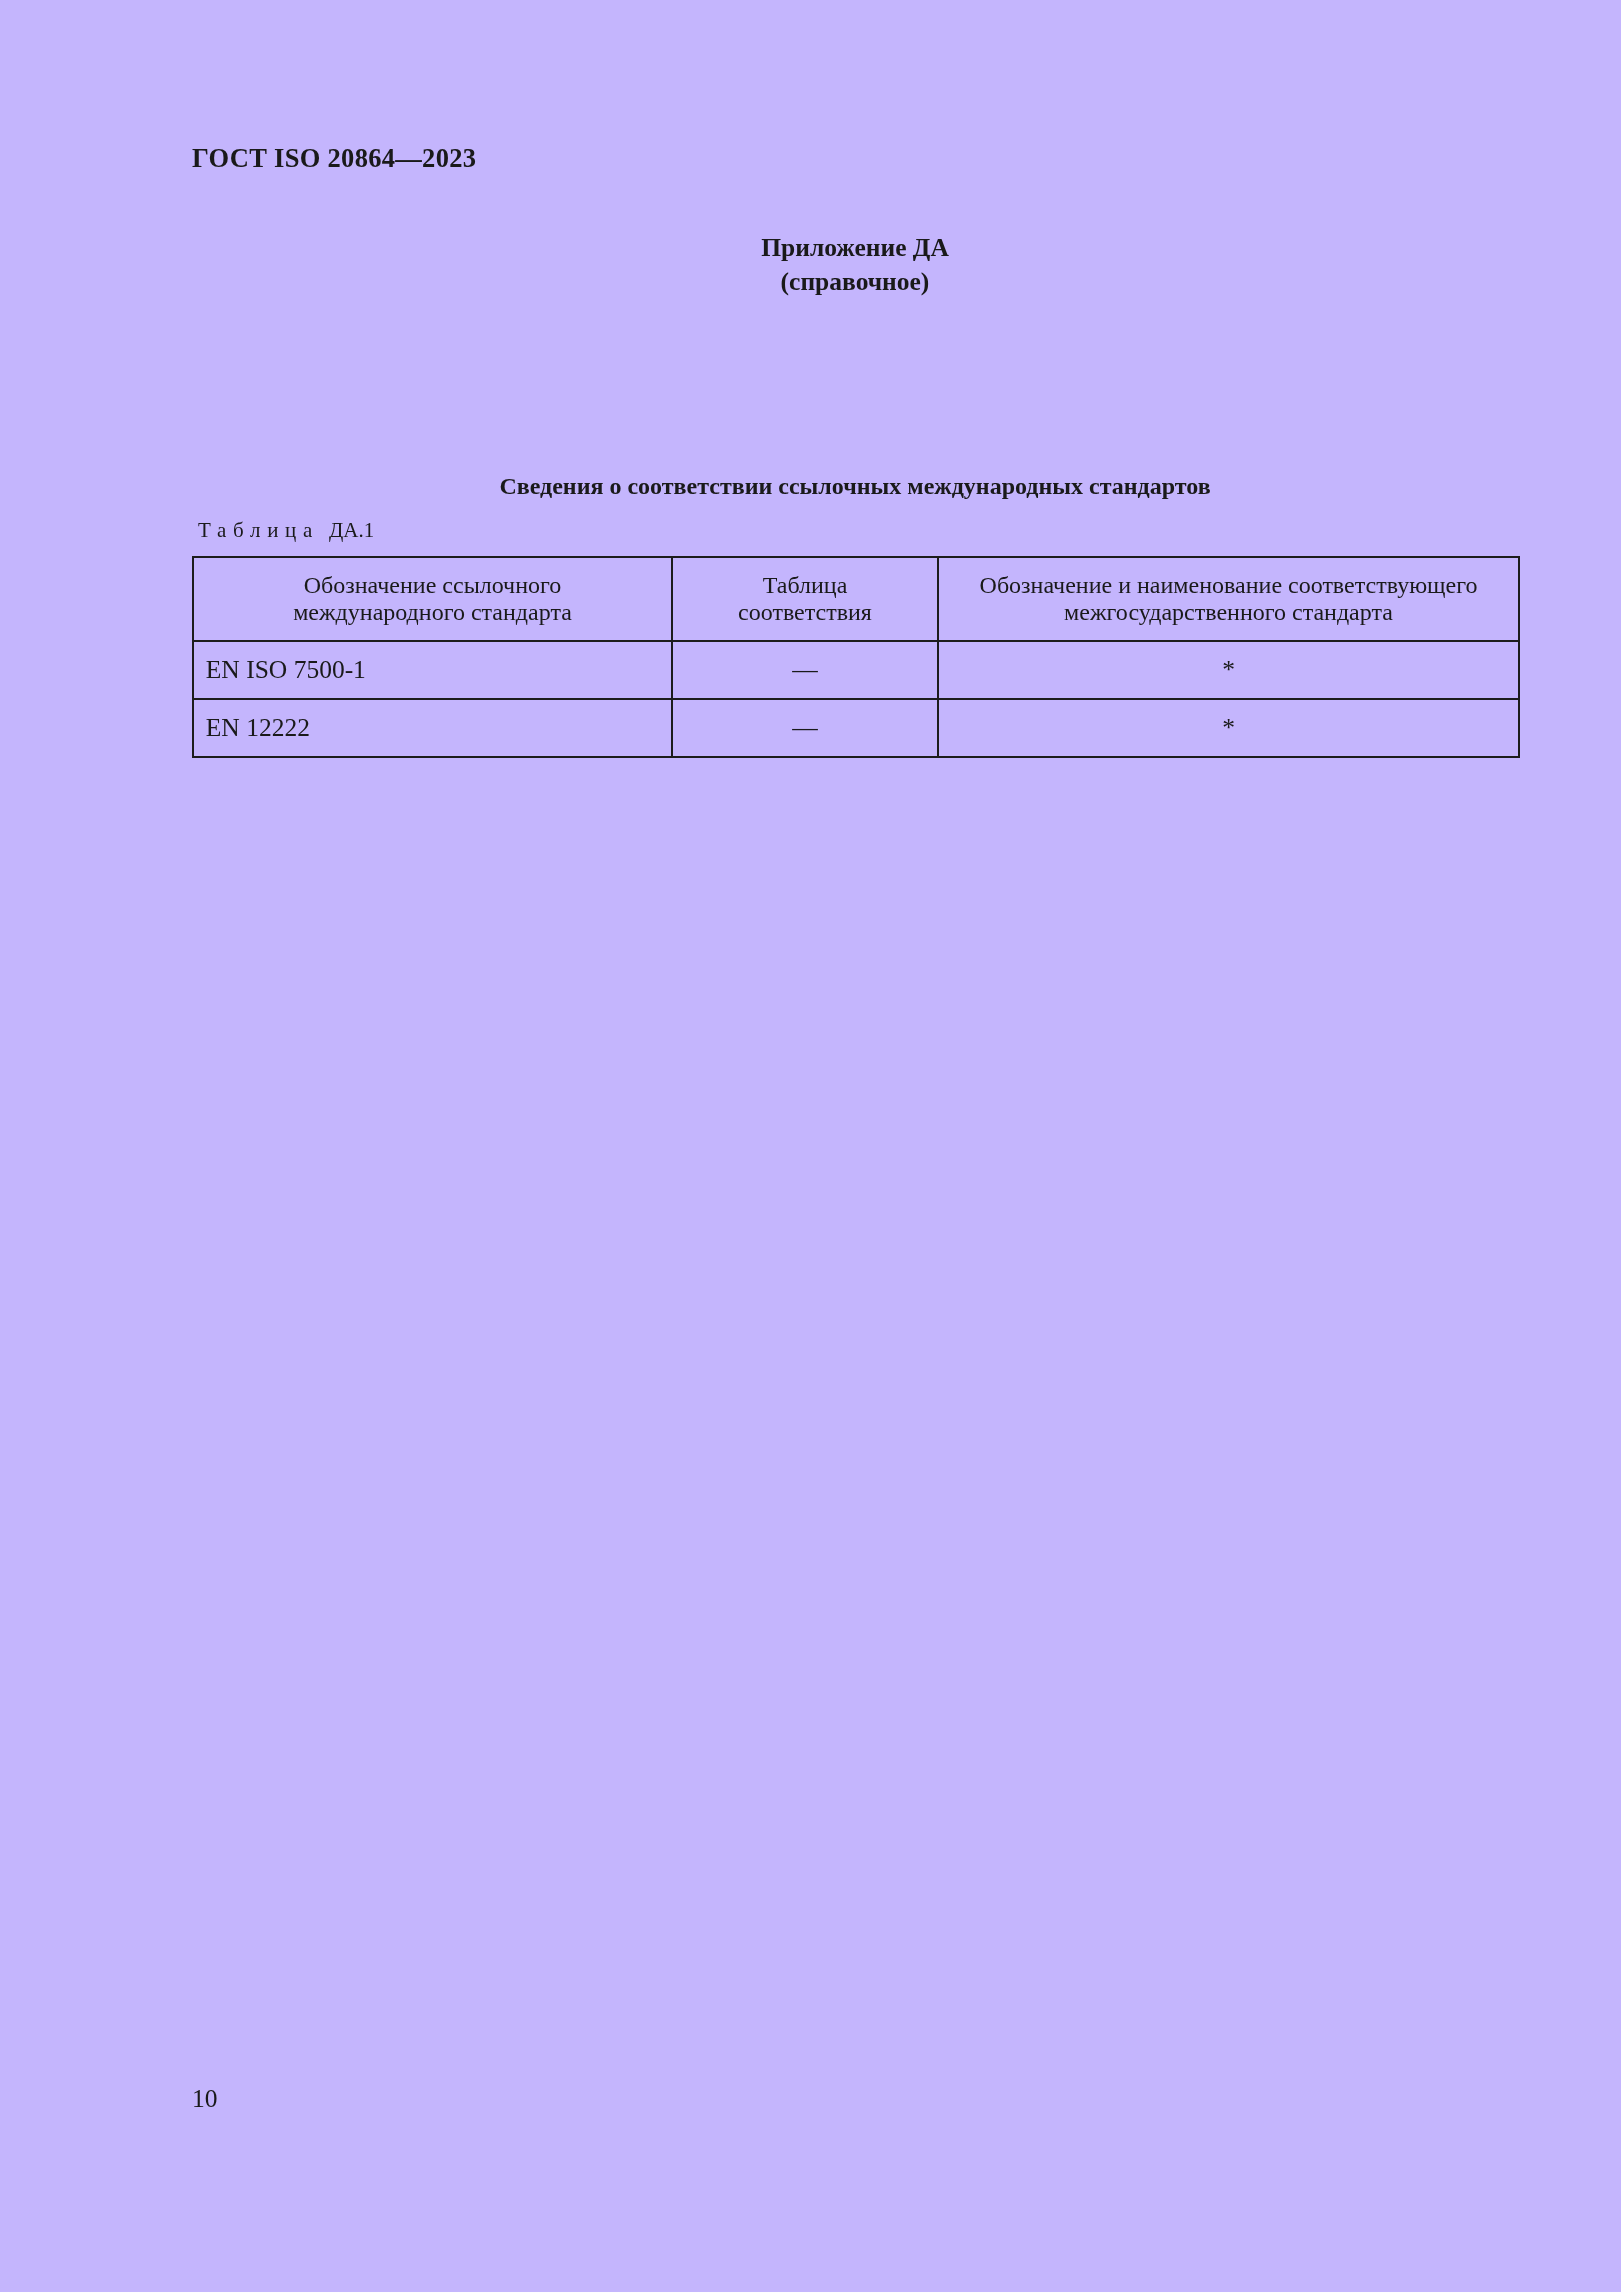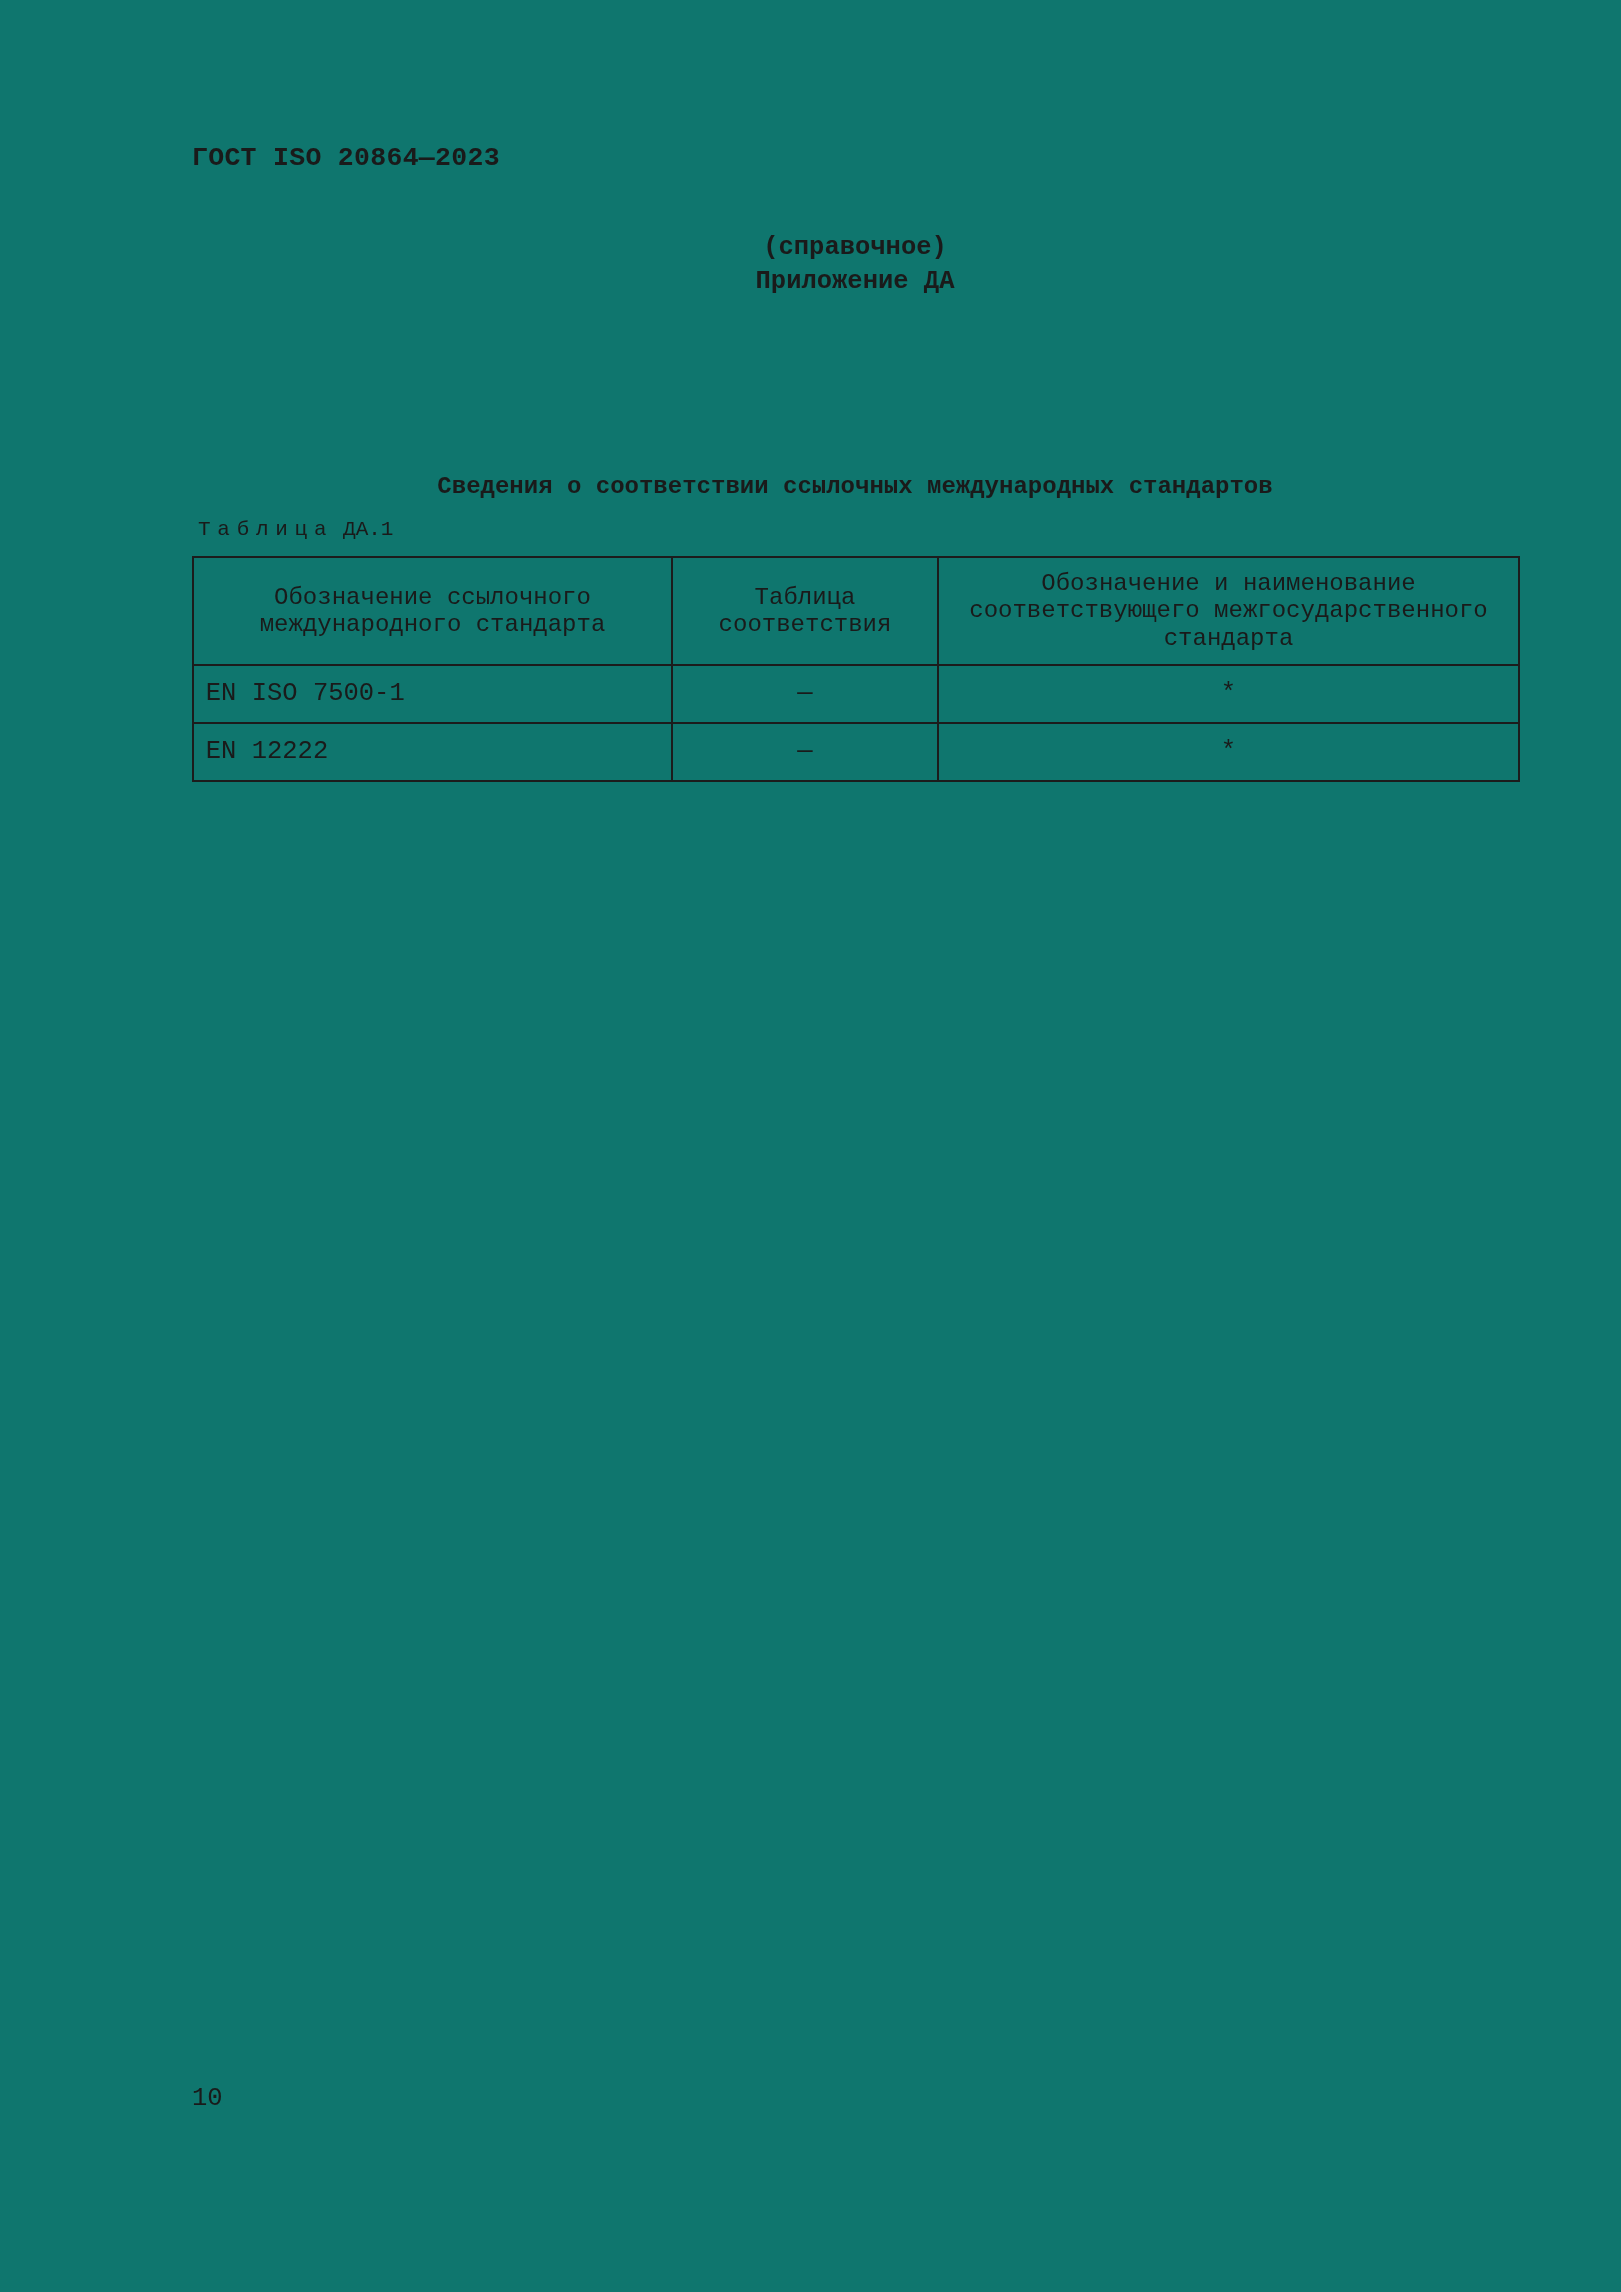--- a/index.html
+++ b/index.html
@@ -5,22 +5,22 @@
   html, body {
     margin: 0;
     padding: 0;
     background: #e8e8e8;
   }
   .page {
     position: relative;
     width: 1621px;
     height: 2293px;
     margin: 0 auto;
-    background: #0f766e;
-    font-family: Liberation Mono, monospace;
+    background: #c4b5fd;
+    font-family: Liberation Serif, serif;
     color: #1a1a1a;
     overflow: hidden;
   }
   .doc-header {
     position: absolute;
     left: 192px;
     top: 143px;
     font-size: 26.5px;
     font-weight: 700;
     letter-spacing: 0.3px;
@@ -113,22 +113,22 @@
   }
 </style>
 </head>
 <body>
 
 <div class="page">
 
   <div class="doc-header">ГОСТ ISO 20864—2023</div>
 
   <div class="content-centered appendix">
+    <div>Приложение ДА</div>
     <div>(справочное)</div>
-    <div>Приложение ДА</div>
   </div>
 
   <div class="content-centered doc-title">
     <div>Сведения о соответствии ссылочных международных стандартов</div>
   </div>
 
   <div class="table-caption">
     <span class="caption-label">Таблица</span><span class="caption-number">ДА.1</span>
   </div>
 

